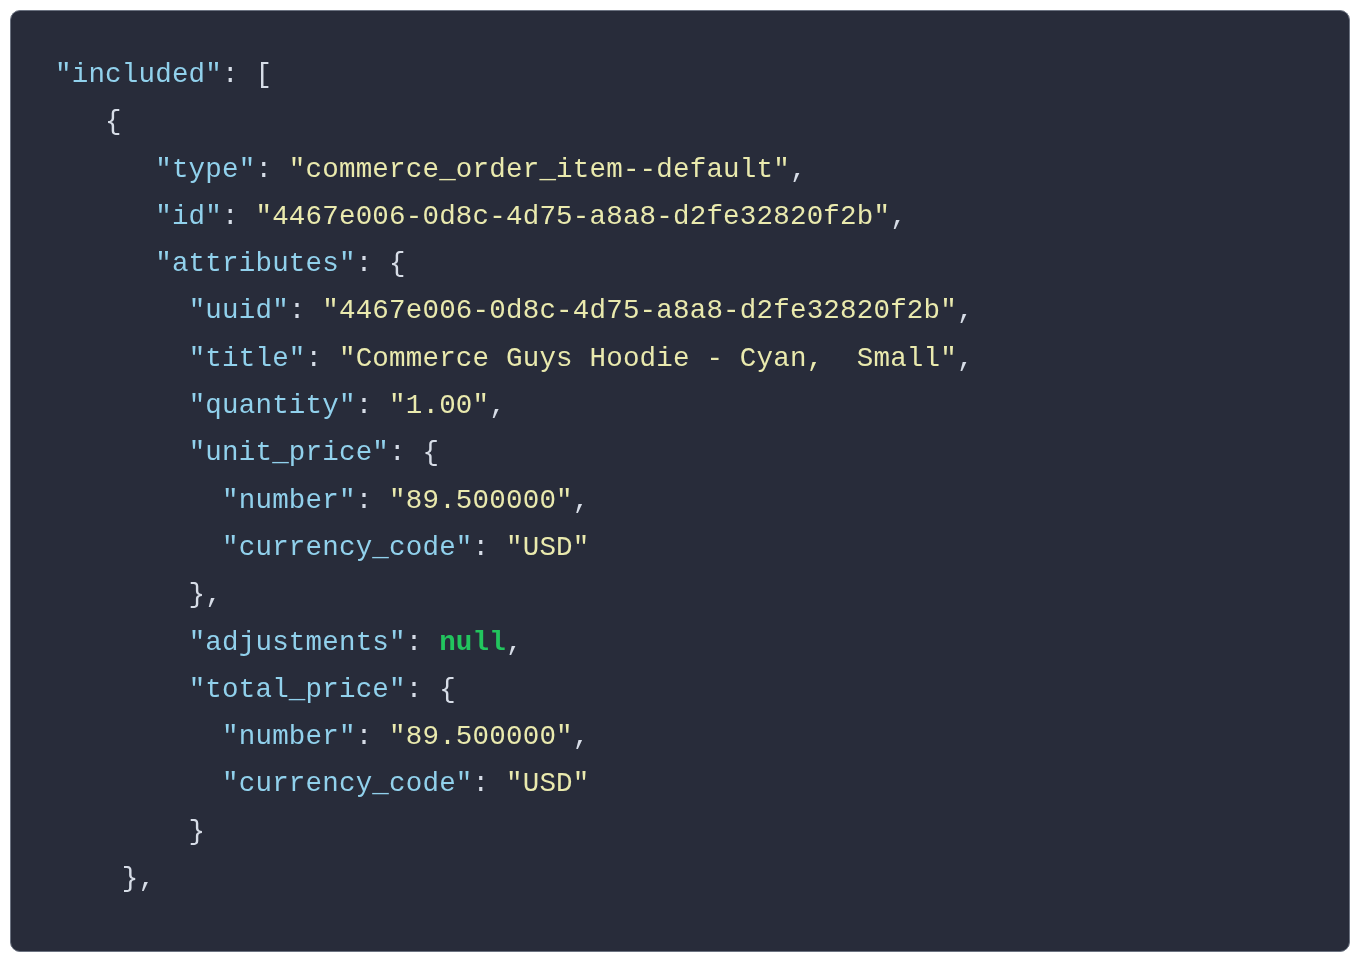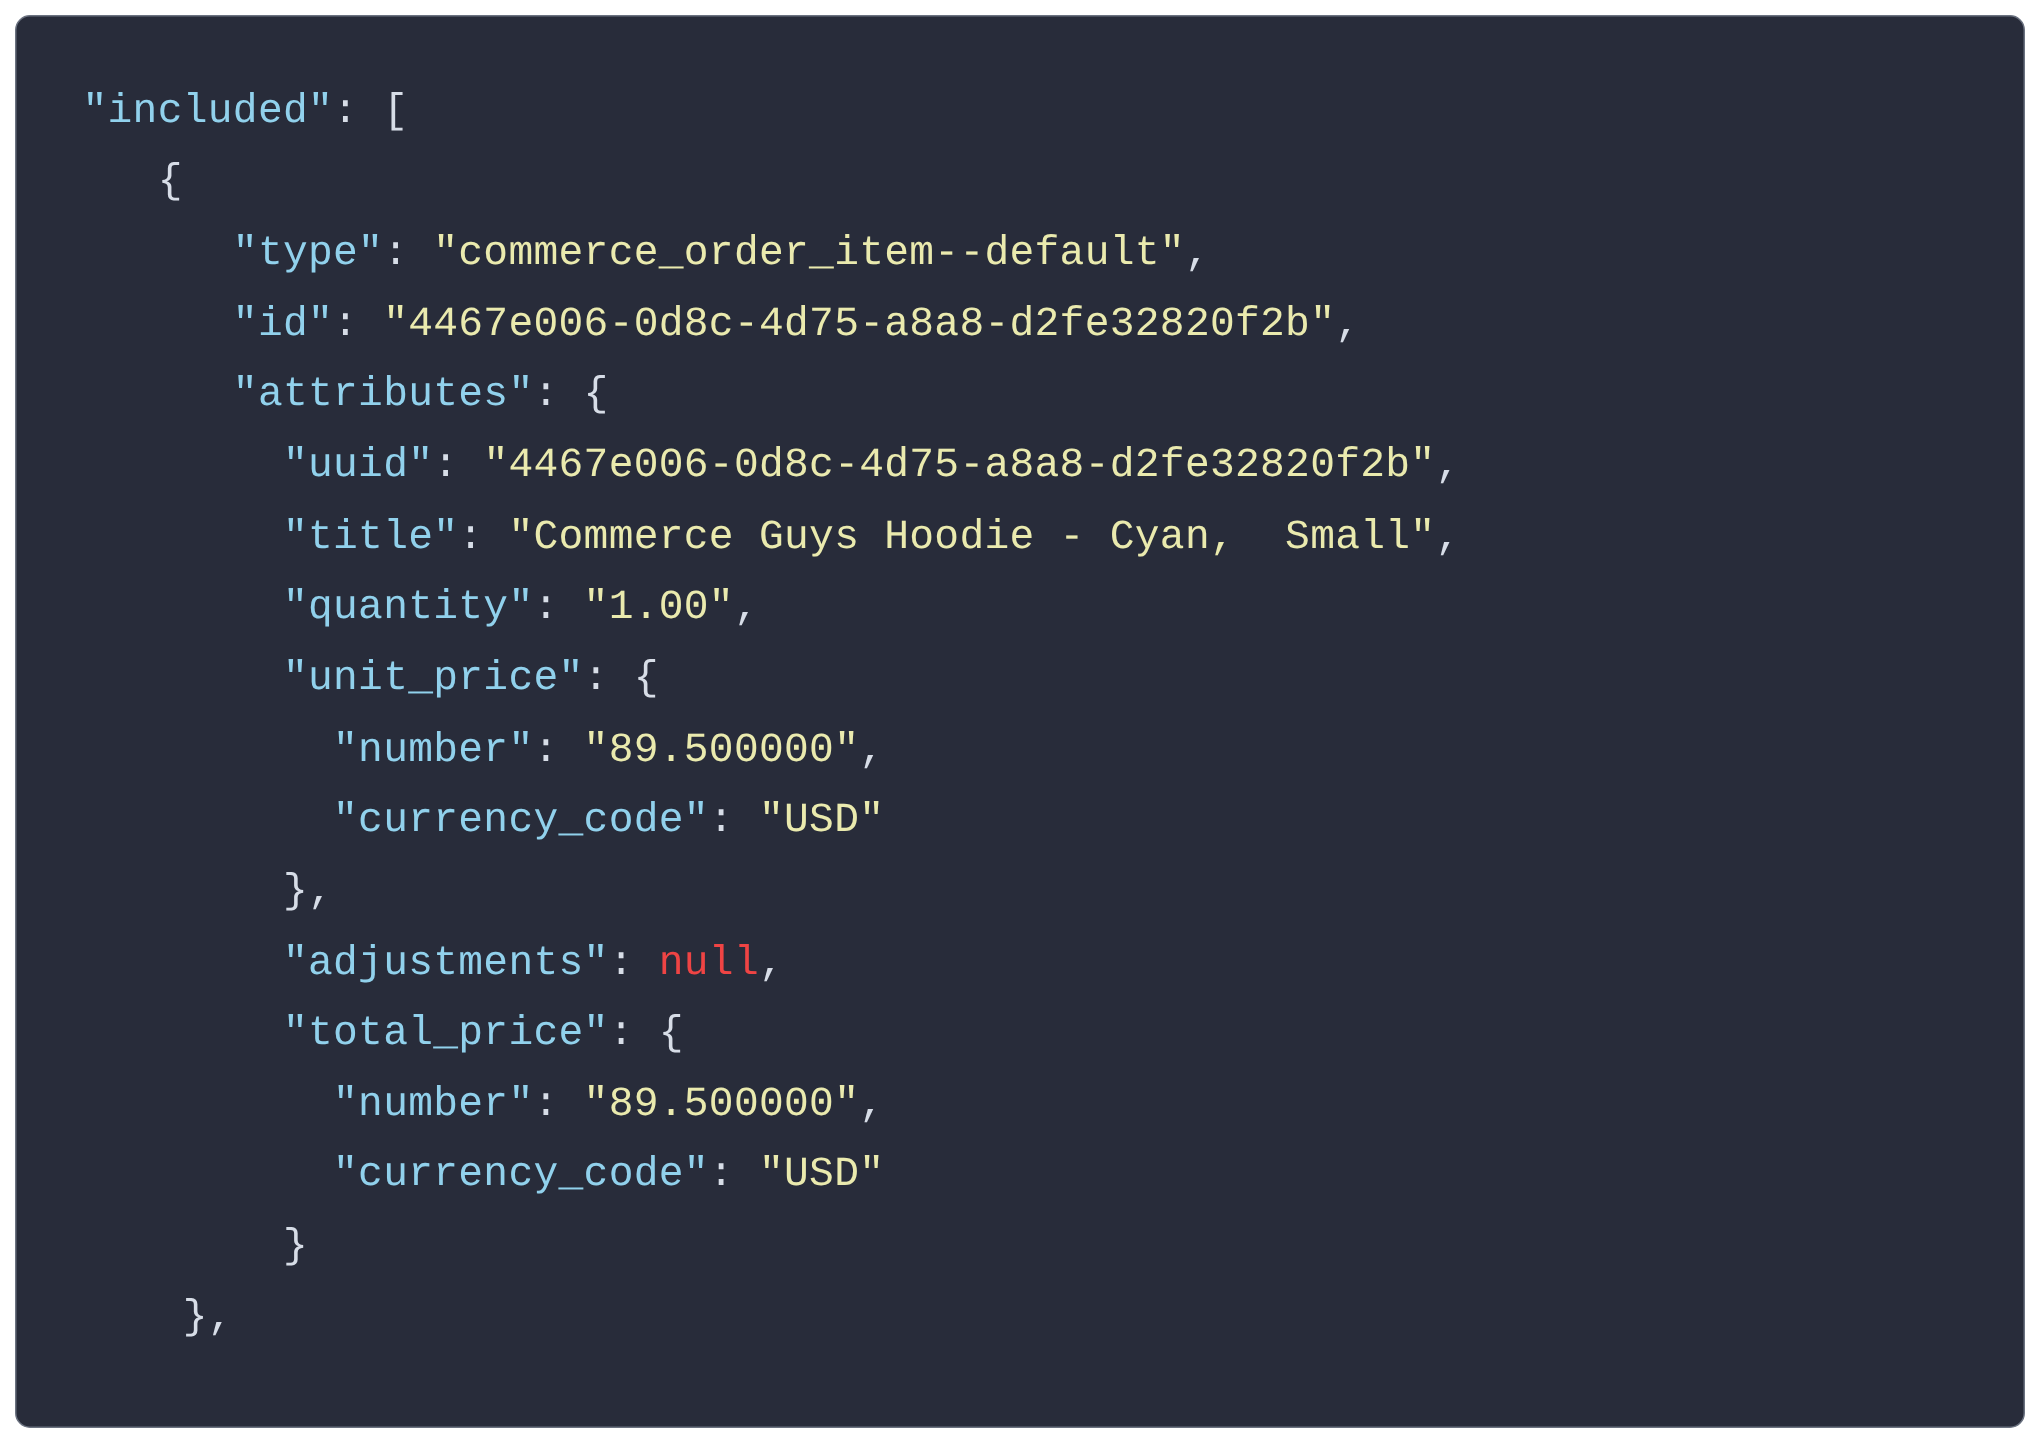--- a/index.html
+++ b/index.html
@@ -26,21 +26,21 @@
     margin: 0;
     font-family: inherit;
     font-size: 27.5px;
     line-height: 1.72;
     white-space: pre;
     letter-spacing: 0.2px;
   }
   
   .tk-key    { color: #91d1ec; }   
   .tk-str    { color: #eaeaae; }   
-  .tk-null   { color: #ef4444; }   
+  .tk-null   { color: #22c55e; font-weight: bold; }   
   .tk-punc   { color: #d7dde7; }   
   .tk-colon  { color: #d7dde7; }
 </style>
 </head>
 <body>
 
 <div class="code-panel">
   <pre class="code" id="code"><span class="tk-key">"included"</span><span class="tk-colon">: </span><span class="tk-punc">[</span>
 <span class="tk-punc">   {</span>
 <span class="tk-punc">      </span><span class="tk-key">"type"</span><span class="tk-colon">: </span><span class="tk-str">"commerce_order_item--default"</span><span class="tk-punc">,</span>

